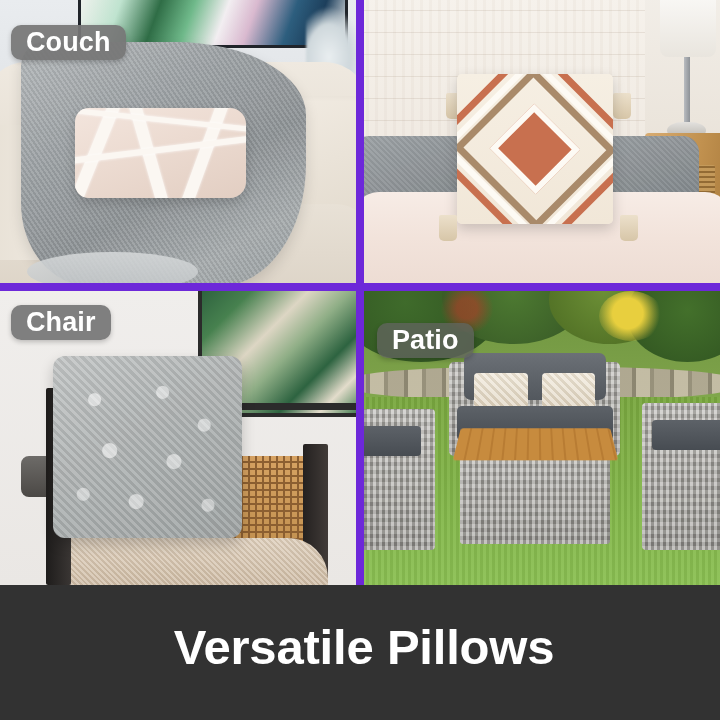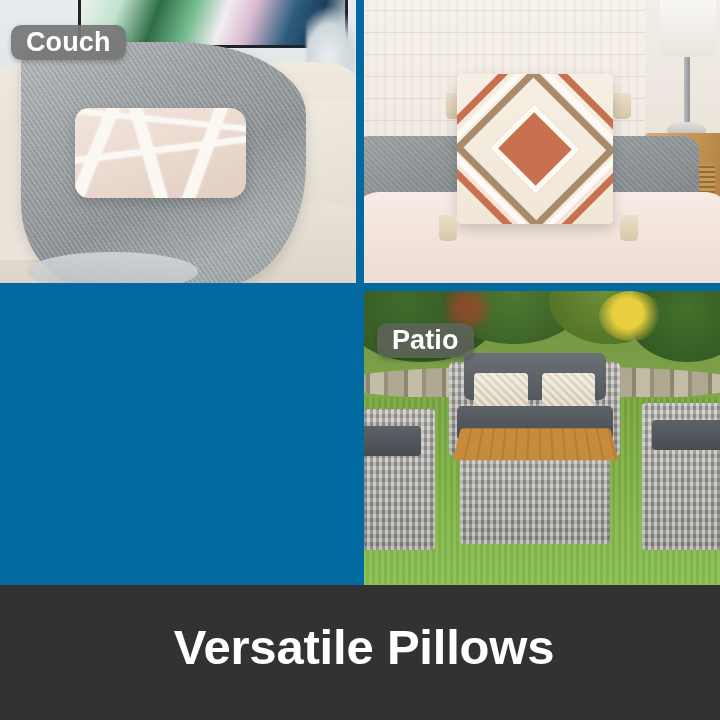--- a/index.html
+++ b/index.html
@@ -4,21 +4,21 @@
 <style>
   html,body{margin:0;padding:0;}
   body{
     width:720px;height:720px;overflow:hidden;
     background:#ffffff;
     font-family:"Liberation Sans", sans-serif;
   }
   .poster{position:relative;width:720px;height:720px;background:#ffffff;overflow:hidden;}
 
   
-  .grid{position:absolute;left:0;top:0;width:720px;height:585px;background:#0369a1;}
+  .grid{position:absolute;left:0;top:0;width:720px;height:585px;background:#6d28d9;}
   .cell{position:absolute;overflow:hidden;}
   .cell.tl{left:0;   top:0;   width:356px;height:283px;}
   .cell.tr{left:364px;top:0;   width:356px;height:283px;}
   .cell.bl{left:0;   top:291px;width:356px;height:294px;}
   .cell.br{left:364px;top:291px;width:356px;height:294px;}
   .scene{position:absolute;inset:0;}
 
   
   .badge{
     position:absolute;z-index:40;
@@ -263,20 +263,35 @@
           <div class="d1"></div>
           <div class="ring"></div>
           <div class="d2"></div>
           <div class="d3"></div>
         </div>
         <div class="tas t3"></div>
         <div class="tas t4"></div>
       </div>
     </div>
 
+    <div class="cell bl">
+      <div class="scene s3">
+        <div class="art"></div>
+        <div class="frame-rail"></div>
+        <div class="cane">
+          <div class="cane-in"></div>
+        </div>
+        <div class="post-r"></div>
+        <div class="seat"></div>
+        <div class="arm-l"></div>
+        <div class="post-l"></div>
+        <div class="gpil"></div>
+      </div>
+      <div class="badge bl">Chair</div>
+    </div>
 
     <div class="cell br">
       <div class="scene s4">
         <div class="shrub sh1"></div>
         <div class="shrub sh2"></div>
         <div class="shrub sh3"></div>
         <div class="shrub sh4"></div>
         <div class="flower fr"></div>
         <div class="flower fy"></div>
         <div class="rocks"></div>

